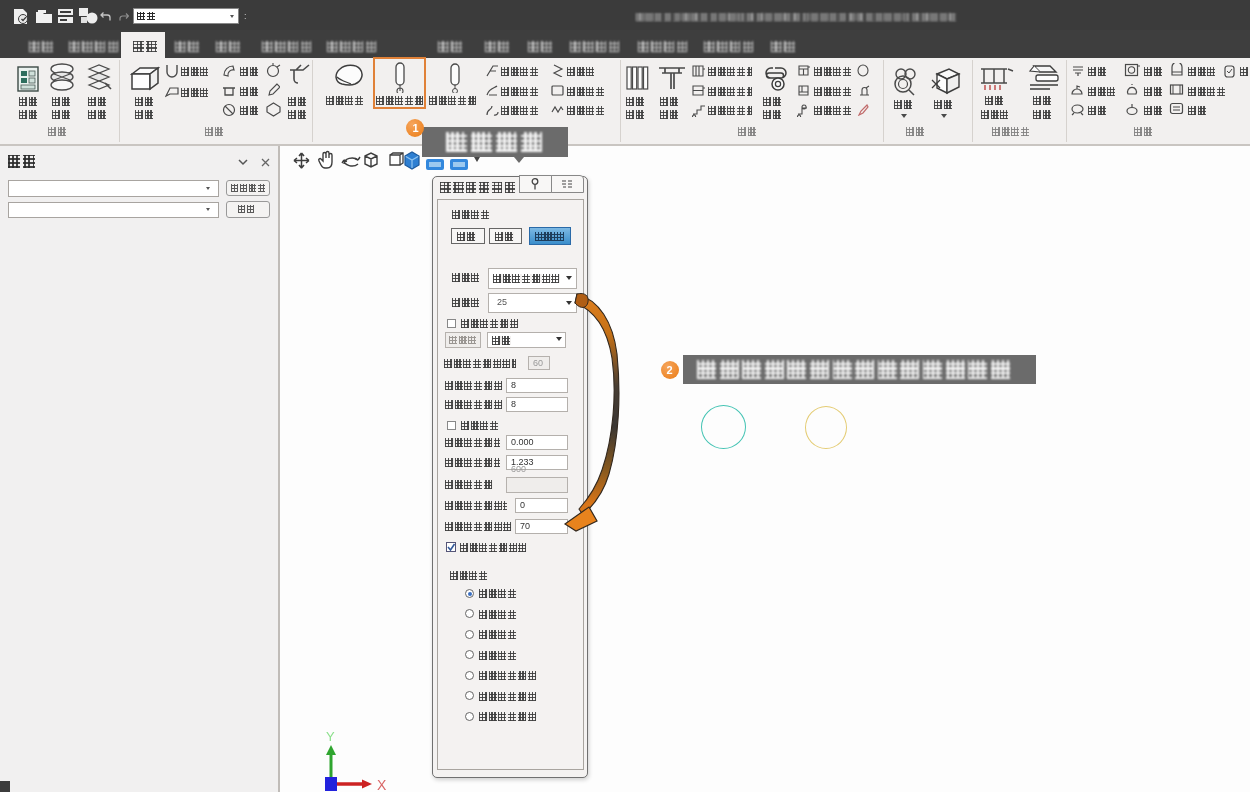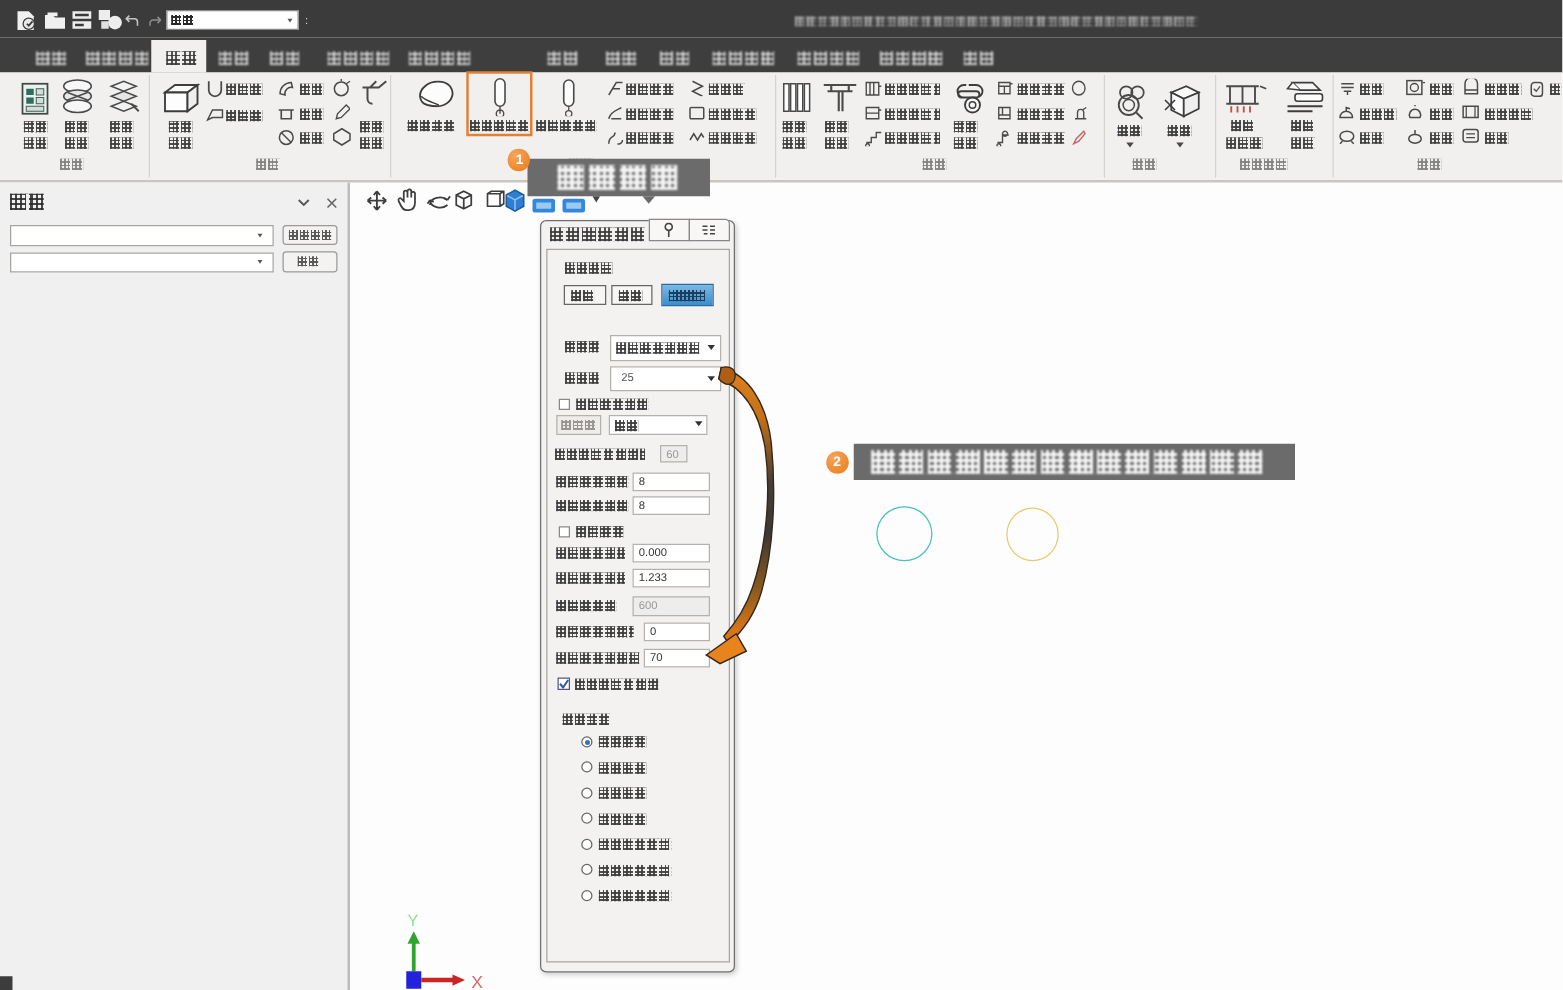--- a/index.html
+++ b/index.html
@@ -507,21 +507,21 @@
  <div class="z c9g" style="left:461px;top:421px;width:38px"></div>
 
  <div class="z c9g" style="left:445px;top:438px;width:55px"></div>
  <div class="fld" style="left:506px;top:435px;width:62px;height:15px"></div>
  <div class="num" style="left:511px;top:437px;color:#333">0.000</div>
  <div class="z c9g" style="left:445px;top:458px;width:55px"></div>
  <div class="fld" style="left:506px;top:455px;width:62px;height:15px"></div>
  <div class="num" style="left:511px;top:457px;color:#333">1.233</div>
  <div class="z c9g" style="left:445px;top:480px;width:48px"></div>
  <div class="ab" style="left:506px;top:477px;width:62px;height:16px;background:#efedeb;border:1px solid #b5b1ad;box-sizing:border-box"></div>
- <div class="num" style="left:511px;top:479px;color:#999">600</div>
+ <div class="num" style="left:511px;top:464px;color:#999">600</div>
  <div class="z c9g" style="left:445px;top:501px;width:62px"></div>
  <div class="fld" style="left:515px;top:498px;width:53px;height:15px"></div>
  <div class="num" style="left:520px;top:500px;color:#333">0</div>
  <div class="z c9g" style="left:445px;top:522px;width:67px"></div>
  <div class="fld" style="left:515px;top:519px;width:53px;height:15px"></div>
  <div class="num" style="left:520px;top:521px;color:#333">70</div>
 
  <div class="ab" style="left:446px;top:542px;width:10px;height:10px;background:#fff;border:1px solid #557;box-sizing:border-box"></div>
  <svg class="ab" style="left:447px;top:543px" width="9" height="8" viewBox="0 0 9 8">
       <path d="M1 4 l2.5 3 4 -6" stroke="#335a9a" stroke-width="1.6" fill="none"></path>

